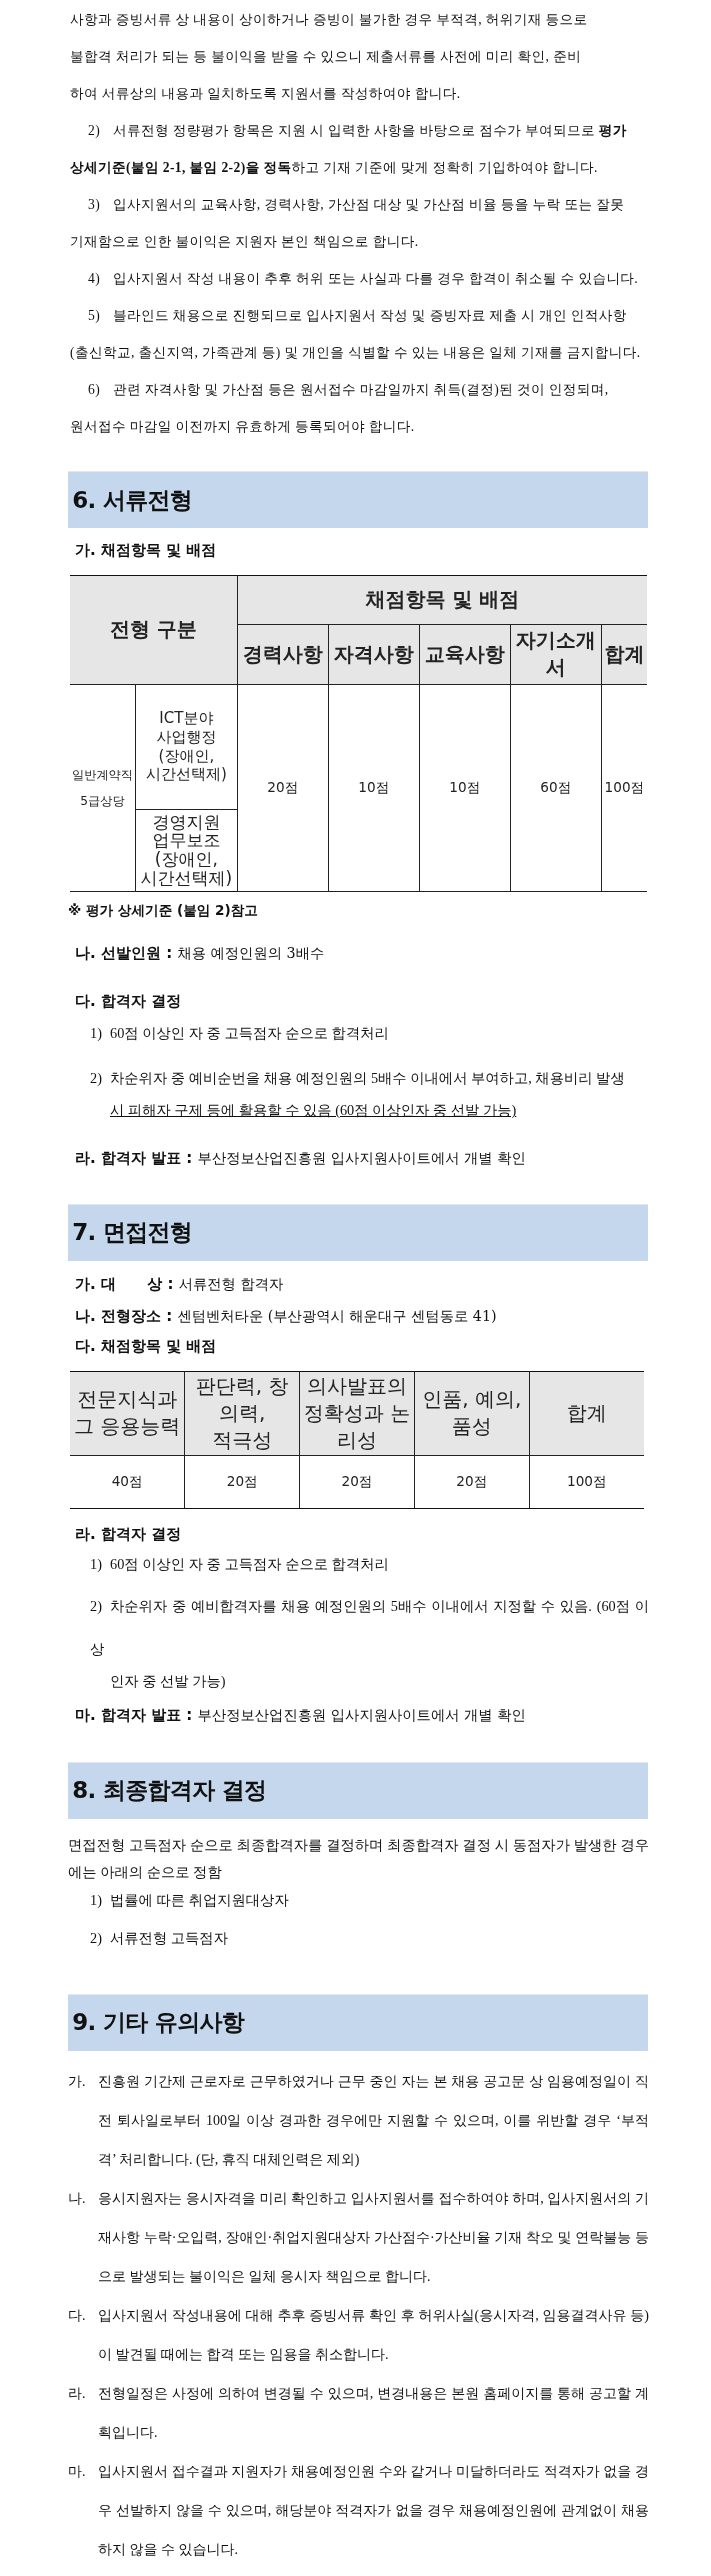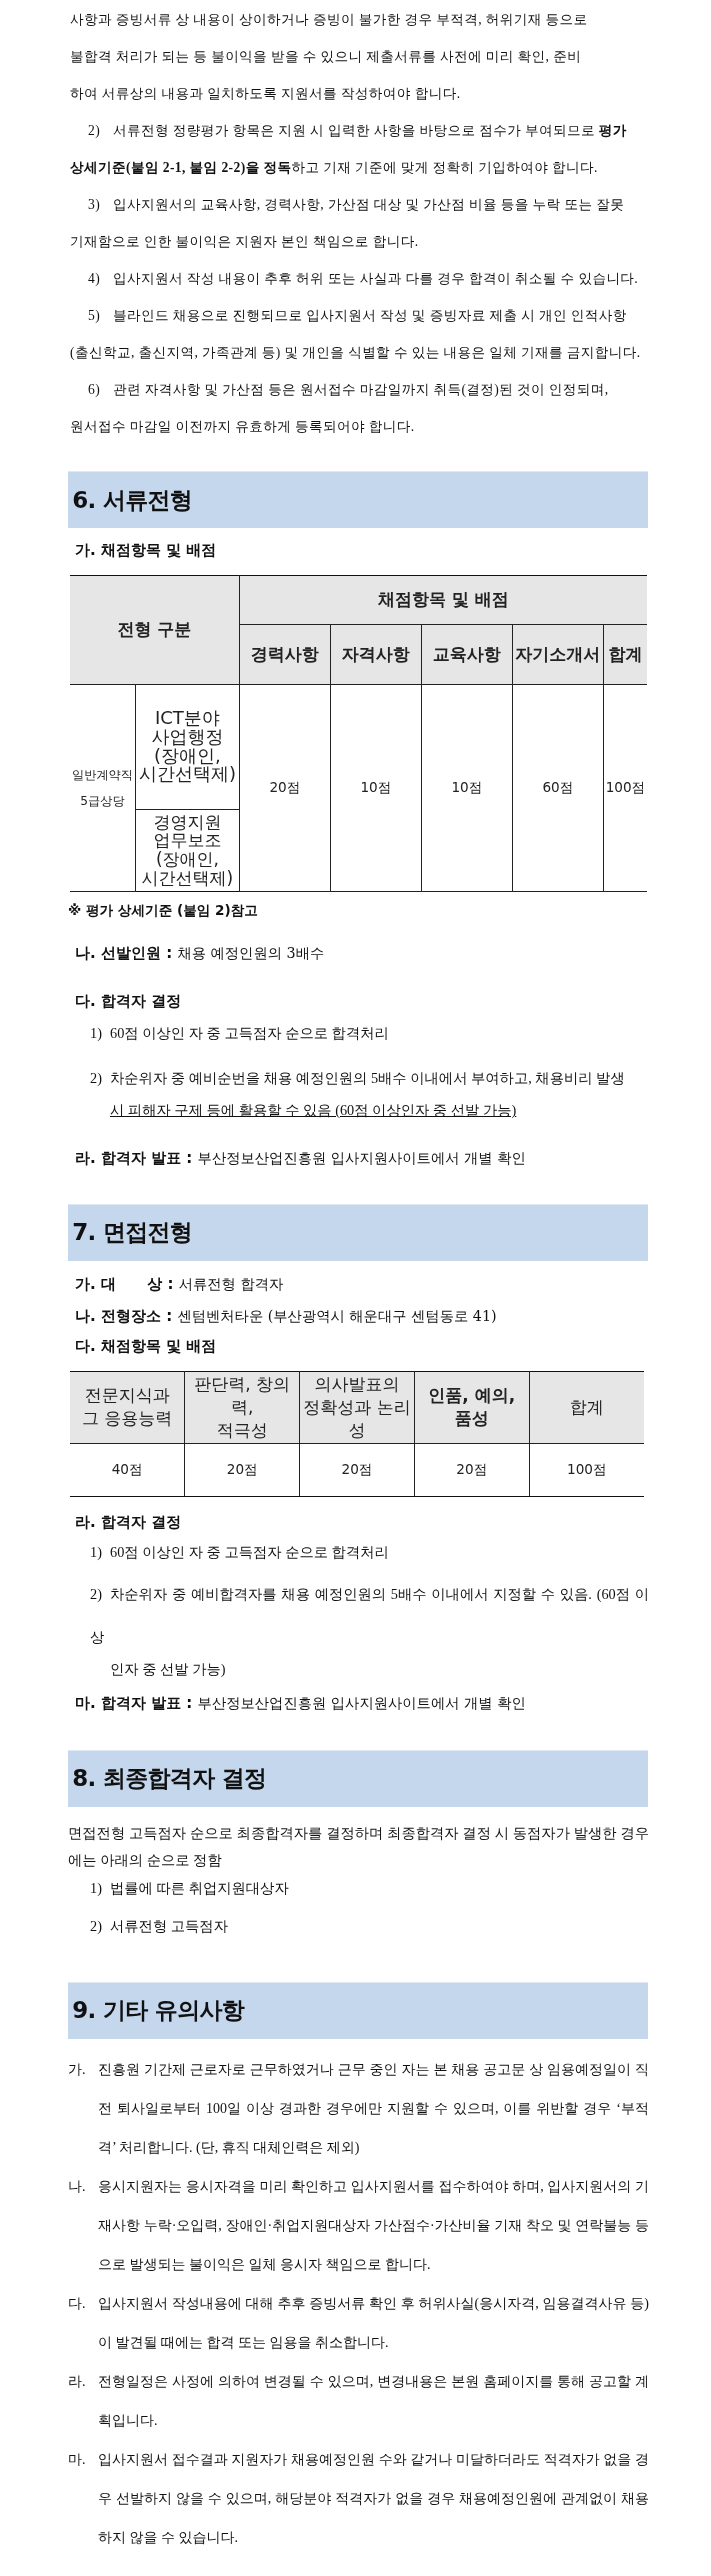--- a/index.html
+++ b/index.html
@@ -17,21 +17,21 @@
   .section-bar h2 { margin: 0; font-family: "DejaVu Sans", "Liberation Sans", sans-serif; font-weight: bold; font-size: 23px; letter-spacing: -0.7px; color: #111; }
 
   .sub { margin-left: 75px; font-family: "DejaVu Sans", "Liberation Sans", sans-serif; font-weight: bold; font-size: 15px; color: #111; }
   .sub .val { font-family: "DejaVu Serif", "Liberation Serif", serif; font-weight: normal; font-size: 14.3px; }
   .item { margin-left: 90px; margin-right: 63px; font-size: 14.3px; line-height: 21.5px; text-align: justify; }
   .item .n { display: inline-block; width: 20px; }
   .item .ind { padding-left: 20px; display: block; }
 
   table.grid { border-collapse: collapse; font-family: "DejaVu Sans", "Liberation Sans", sans-serif; color: #222; }
   table.grid td, table.grid th { border: 0.7px solid #222; text-align: center; vertical-align: middle; }
-  table.grid th { background: #e6e6e6; font-weight: bold; font-size: 17px; }
+  table.grid th { background: #e6e6e6; font-weight: bold; font-size: 20px; }
   table.grid td { font-size: 13.6px; font-weight: normal; }
   table.grid tr:first-child th, table.grid tr:first-child td { border-top: 1.4px solid #111; }
   table.grid tr:last-child td { border-bottom: 1.4px solid #111; }
   table.grid tr th:first-child, table.grid tr td:first-child { border-left: none; }
   table.grid tr th:last-child, table.grid tr td:last-child { border-right: none; }
 
   .note-bold { margin-left: 68px; font-family: "DejaVu Sans", "Liberation Sans", sans-serif; font-weight: bold; font-size: 13.6px; }
 
   .para { margin-left: 68px; margin-right: 63px; font-size: 14.3px; line-height: 24.4px; text-align: justify; }
   .ga-item { margin-left: 68px; margin-right: 63px; font-size: 14px; line-height: 24.4px; text-align: justify; padding-left: 30px; text-indent: -30px; }
@@ -81,21 +81,21 @@
     <tr style="height:60px;">
       <th style="width:88px;">경력사항</th>
       <th style="width:88px;">자격사항</th>
       <th style="width:88px;">교육사항</th>
       <th style="width:88px;">자기소개서</th>
       <th>합계</th>
     </tr>
     <tr style="height:125px;">
       <td rowspan="2" style="width:63px; white-space:pre-line; font-size:12.2px; line-height:26px;">일반계약직
 5급상당</td>
-      <td style="white-space:pre-line; font-size:18px; line-height:18.7px;">ICT분야
+      <td style="white-space:pre-line; font-size:15px; line-height:18.7px;">ICT분야
 사업행정
 (장애인,
 시간선택제)</td>
       <td rowspan="2">20점</td>
       <td rowspan="2">10점</td>
       <td rowspan="2">10점</td>
       <td rowspan="2">60점</td>
       <td rowspan="2">100점</td>
     </tr>
     <tr style="height:82px;">
@@ -131,21 +131,21 @@
 
   <table class="grid" style="margin-left:70px; margin-top:14.3px; width:574px;">
     <tbody>
         <tr style="height:51px;">
       <th style="white-space:pre-line; width:20%; font-weight:normal;">전문지식과
 그 응용능력</th>
       <th style="white-space:pre-line; width:20%; font-weight:normal;">판단력, 창의력,
 적극성</th>
       <th style="white-space:pre-line; width:20%; font-weight:normal;">의사발표의
 정확성과 논리성</th>
-      <th style="white-space:pre-line; width:20%; font-weight:bold;margin-left:48px;">인품, 예의,
+      <th style="white-space:pre-line; width:20%; font-weight:normal;margin-left:48px;">인품, 예의,
 품성</th>
       <th style="white-space:pre-line; font-weight:normal;">합계</th>
     </tr>
     <tr style="height:53px;">
       <td>40점</td>
       <td>20점</td>
       <td>20점</td>
       <td>20점</td>
       <td>100점</td>
     </tr>

